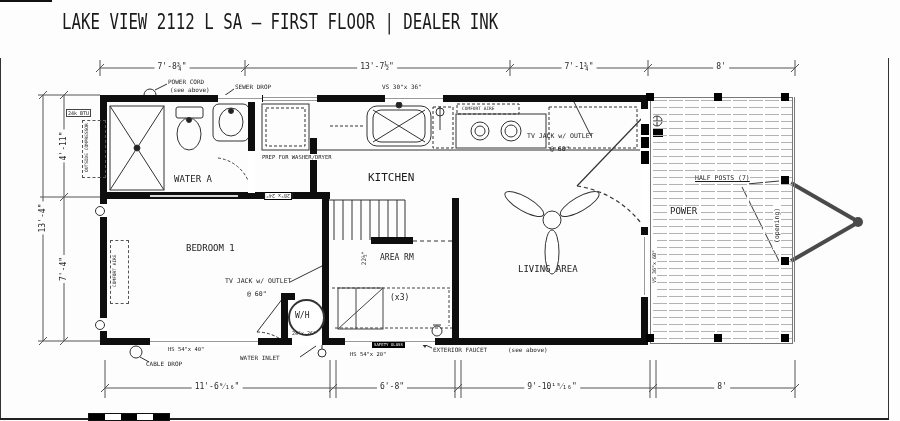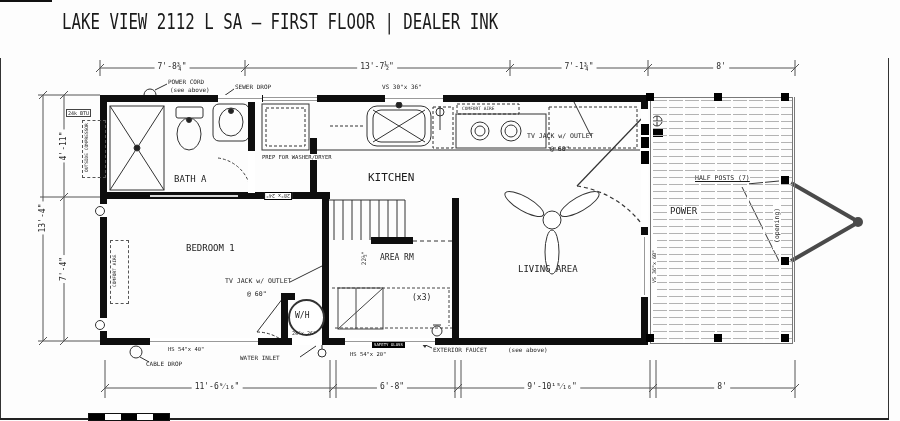--- a/index.html
+++ b/index.html
@@ -220,26 +220,26 @@
   <div class="dim" style="left:721px;top:68px;">8'</div>
   <div class="dim" style="left:217px;top:388px;">11'-6⁹⁄₁₆"</div>
   <div class="dim" style="left:392px;top:388px;">6'-8"</div>
   <div class="dim" style="left:552px;top:388px;">9'-10¹⁵⁄₁₆"</div>
   <div class="dim" style="left:722px;top:388px;">8'</div>
   <div class="dimv" style="left:43px;top:218px;">13'-4"</div>
   <div class="dimv" style="left:64px;top:146px;">4'-11"</div>
   <div class="dimv" style="left:64px;top:269px;">7'-4"</div>
   <div class="dimv" style="left:364px;top:258px;font-size:6px;background:transparent;">22½"</div>
 
-  <div class="t" style="left:174px;top:174px;font-size:9px;">BATH A</div>
+  <div class="t" style="left:174px;top:174px;font-size:9px;">WATER A</div>
   <div class="t" style="left:186px;top:243px;font-size:9px;">BEDROOM 1</div>
   <div class="t" style="left:368px;top:171px;font-size:11px;">KITCHEN</div>
   <div class="t" style="left:518px;top:264px;font-size:9px;">LIVING AREA</div>
   <div class="t" style="left:380px;top:253px;font-size:8px;">AREA RM</div>
-  <div class="t" style="left:412px;top:293px;font-size:8px;">(x3)</div>
+  <div class="t" style="left:390px;top:293px;font-size:8px;">(x3)</div>
   <div class="t" style="left:668px;top:206px;font-size:9px;background:#fff;padding:0 2px;">POWER</div>
 
   <div class="circ" style="left:288px;top:299px;width:33px;height:33px;border-width:2px;"></div>
   <div class="t" style="left:295px;top:311px;font-size:8px;">W/H</div>
   <div class="t" style="left:292px;top:330px;font-size:5px;">24"x 26"</div>
 
   <div class="t" style="left:168px;top:78px;font-size:6px;">POWER CORD</div>
   <div class="t" style="left:170px;top:86px;font-size:6px;">(see above)</div>
   <div class="t" style="left:235px;top:83px;font-size:6px;">SEWER DROP</div>
   <div class="t" style="left:382px;top:83px;font-size:6px;">VS 30"x 36"</div>

